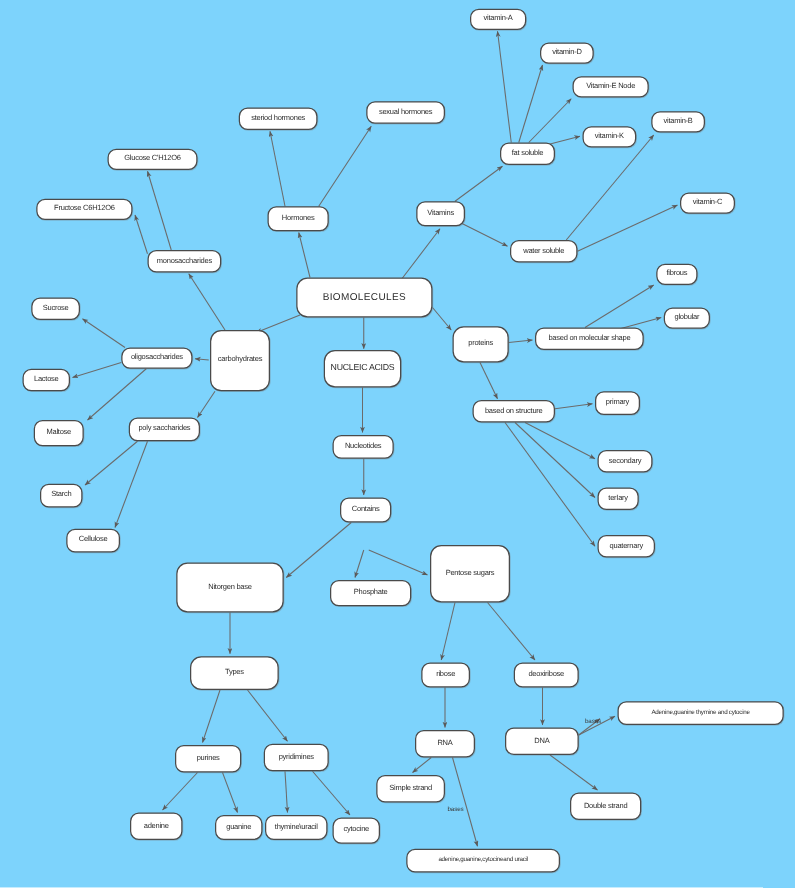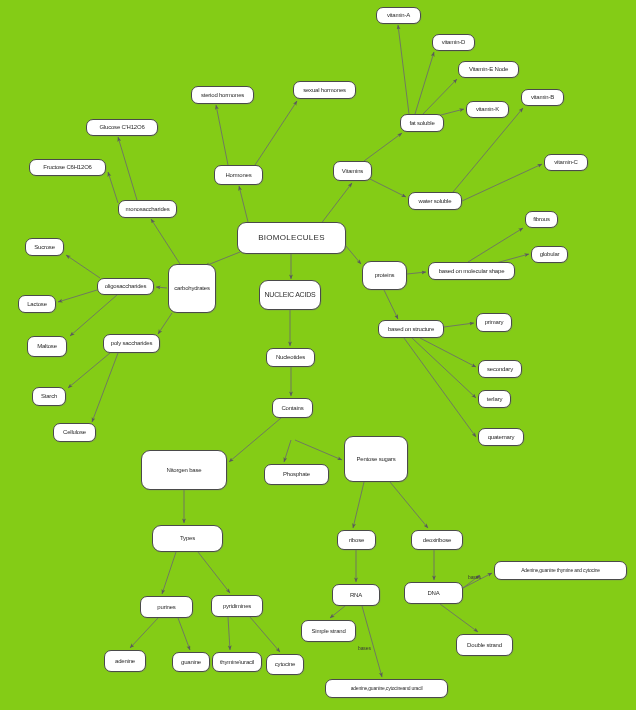--- a/index.html
+++ b/index.html
@@ -4,21 +4,21 @@
 <style>
   html,body{margin:0;padding:0;background:#ffffff;}
   body{
     font-family:"Liberation Sans", sans-serif;
     -webkit-font-smoothing:none;
   }
   #canvas{
     position:relative;
     width:636px;
     height:710px;
-    background:#84cc16;
+    background:#7dd3fc;
     overflow:hidden;
   }
   #edges{
     position:absolute;
     left:0;top:0;
     width:636px;height:710px;
     pointer-events:none;
   }
   .node{
     position:absolute;

